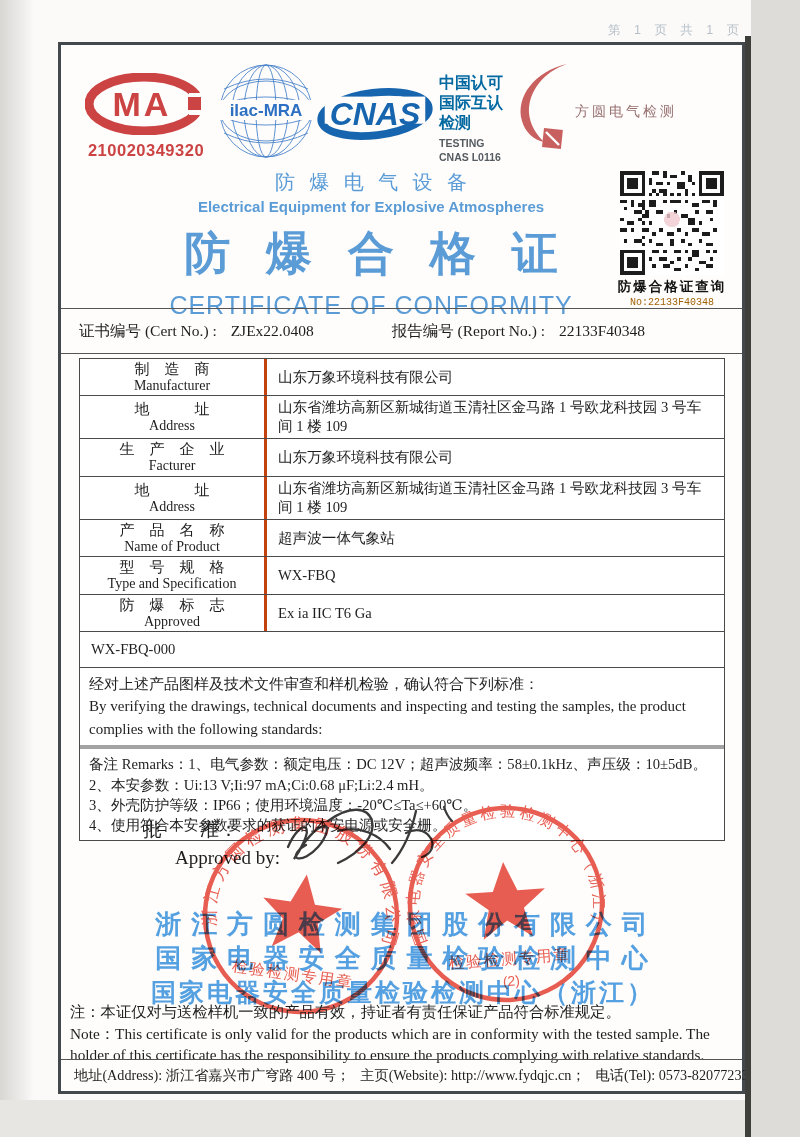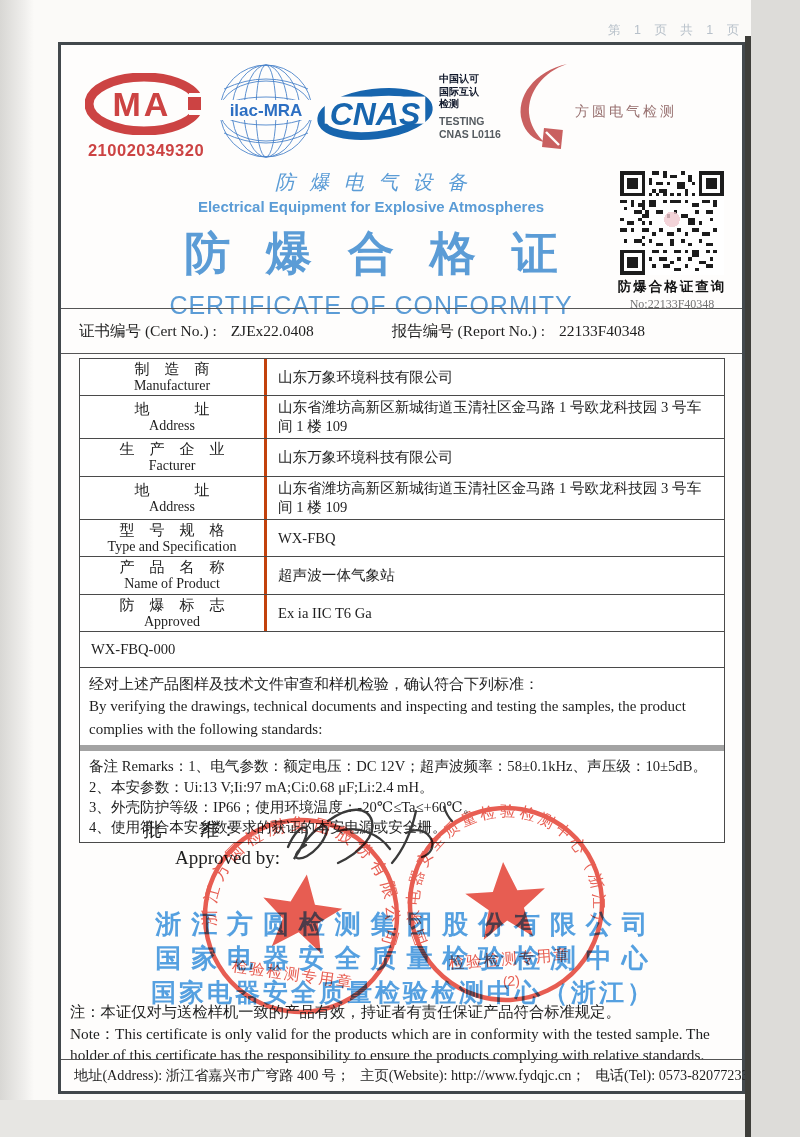--- a/index.html
+++ b/index.html
@@ -17,59 +17,59 @@
   .frame{position:absolute;left:58px;top:42px;width:681px;height:1046px;
     border:3px solid #42484c;background:#fefdfc;}
 
   
   .logo-cma{position:absolute;left:22px;top:28px;width:126px;text-align:center;}
   .logo-cma .num{color:#cc4343;font-weight:bold;font-size:16.5px;letter-spacing:.5px;
     font-family:"Liberation Sans",sans-serif;margin-top:2px;}
   .logo-ilac{position:absolute;left:155px;top:16px;width:100px;height:100px;}
   .logo-cnas{position:absolute;left:255px;top:40px;width:118px;height:58px;}
   .cnas-side{position:absolute;left:378px;top:28px;font-family:"Liberation Sans",sans-serif;}
-  .cnas-side .cn{font-size:10px;font-weight:bold;color:#0f172a;line-height:1.25;}
+  .cnas-side .cn{font-size:16px;font-weight:bold;color:#0369a1;line-height:1.25;}
   .cnas-side .en{font-size:10.5px;font-weight:bold;color:#555b60;line-height:1.3;margin-top:4px;}
   .logo-fy{position:absolute;left:448px;top:16px;width:230px;height:96px;}
   .fy-label{position:absolute;left:66px;top:42px;color:#97706f;font-size:14px;letter-spacing:3px;
     font-family:"Liberation Sans",sans-serif;white-space:nowrap;}
 
   
   .title-block{position:absolute;left:40px;top:124px;width:540px;text-align:center;color:#5b9cd6;}
   .t-cn-sub{font-size:20px;letter-spacing:.72em;padding-left:.72em;
-    font-family:"Liberation Sans","DejaVu Sans",sans-serif;font-style:italic;}
+    font-family:"Liberation Sans","DejaVu Sans",sans-serif;}
   .t-en-sub{font-size:15px;font-weight:bold;margin-top:2px;
     font-family:"Liberation Sans","DejaVu Sans",sans-serif;}
   .t-cn-main{font-size:46px;font-weight:bold;letter-spacing:.78em;padding-left:.78em;margin-top:8px;
     font-family:"Liberation Sans","DejaVu Sans",sans-serif;}
   .t-en-main{font-size:25px;margin-top:6px;letter-spacing:1px;
     font-family:"Liberation Sans","DejaVu Sans",sans-serif;}
 
   
   .qr-block{position:absolute;right:6px;top:126px;width:128px;text-align:center;}
   .qr-code{width:104px;height:104px;margin:0 auto;display:block;}
   .qr-cap{font-size:13.5px;font-weight:bold;letter-spacing:2px;margin-top:3px;color:#111;}
-  .qr-no{font-size:12px;font-family:Liberation Serif, serif;color:#737373;margin-top:1px;}
+  .qr-no{font-size:10px;font-family:Liberation Mono, monospace;color:#a16207;margin-top:1px;}
 
   
   .cert-row{position:absolute;left:0;right:0;top:263px;height:44px;border-top:1.5px solid #555;
     border-bottom:1.5px solid #555;display:flex;align-items:center;padding:0 18px;font-size:15.5px;}
   .cert-row .pair{white-space:nowrap;}
   .cert-row .pair.right{margin-left:78px;}
   .cert-row .val{margin-left:10px;}
 
   
   .ctable{position:absolute;left:18px;right:17px;top:313px;border:1.5px solid #4a4a4a;background:#fff;}
   .crow{display:grid;grid-template-columns:187px 1fr;border-bottom:1px solid #4a4a4a;min-height:34.6px;}
   .cl{border-right:3px solid #c2410c;display:flex;flex-direction:column;justify-content:center;
     align-items:center;text-align:center;padding:2px 4px;line-height:1.12;}
   .cl .cn{font-size:15px;}
   .cl .en{font-size:14px;}
   .cv{display:flex;align-items:center;padding:2px 11px;font-size:14.6px;}
-  .sect{border-bottom:6px solid #a3a3a3;padding:5px 9px;font-size:15px;line-height:1.5;}
+  .sect{border-bottom:4px solid #a3a3a3;padding:5px 9px;font-size:15px;line-height:1.5;}
   .sect:last-child{border-bottom:none;}
   .sect .en-line{font-size:15px;}
   .remarks{padding:5px 9px;font-size:14.6px;line-height:1.38;}
 
   
   .approve{position:absolute;left:82px;top:772px;}
   .approve .cn{font-size:19px;}
   .approve .en{font-size:19px;margin-top:4px;margin-left:32px;}
   .signature{position:absolute;left:205px;top:752px;width:270px;height:95px;}
   .dates{position:absolute;left:20px;right:30px;top:838px;display:flex;font-size:15.5px;}
@@ -310,31 +310,31 @@
       </div>
       <div class="crow">
         <div class="cl">
             <div class="cn">地　　　址</div>
           <div class="en">Address</div>
           </div>
         <div class="cv">山东省潍坊高新区新城街道玉清社区金马路 1 号欧龙科技园 3 号车间 1 楼 109</div>
       </div>
       <div class="crow">
         <div class="cl">
+            <div class="cn">产　品　名　称</div>
+          <div class="en">Name of Product</div>
+          </div>
+        <div class="cv">超声波一体气象站</div>
+      </div>
+      <div class="crow">
+        <div class="cl">
             <div class="cn">型　号　规　格</div>
           <div class="en">Type and Specification</div>
           </div>
         <div class="cv">WX-FBQ</div>
-      </div>
-      <div class="crow">
-        <div class="cl">
-            <div class="cn">产　品　名　称</div>
-          <div class="en">Name of Product</div>
-          </div>
-        <div class="cv">超声波一体气象站</div>
       </div>
       <div class="crow">
         <div class="cl">
             <div class="cn">防　爆　标　志</div>
           <div class="en">Approved</div>
           </div>
         <div class="cv">Ex ia IIC T6 Ga</div>
       </div>
       <div class="crow">
         <div class="cv">WX-FBQ-000</div>

